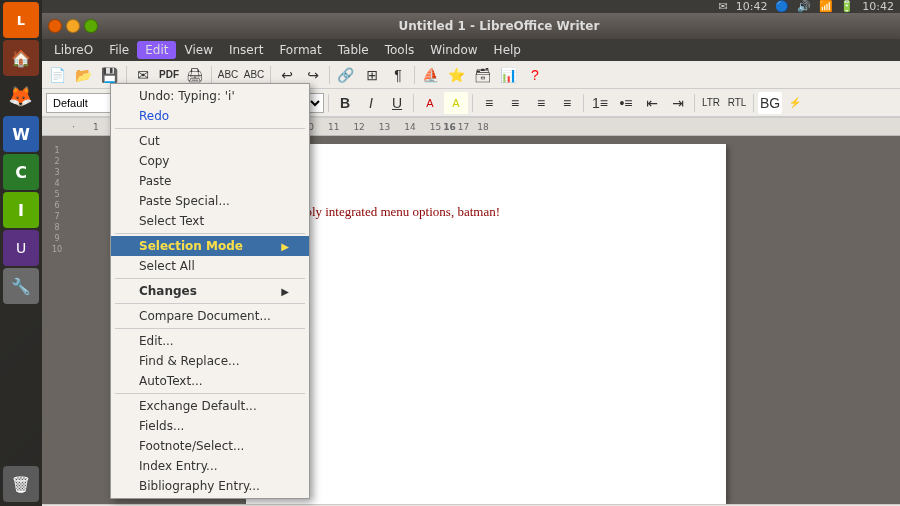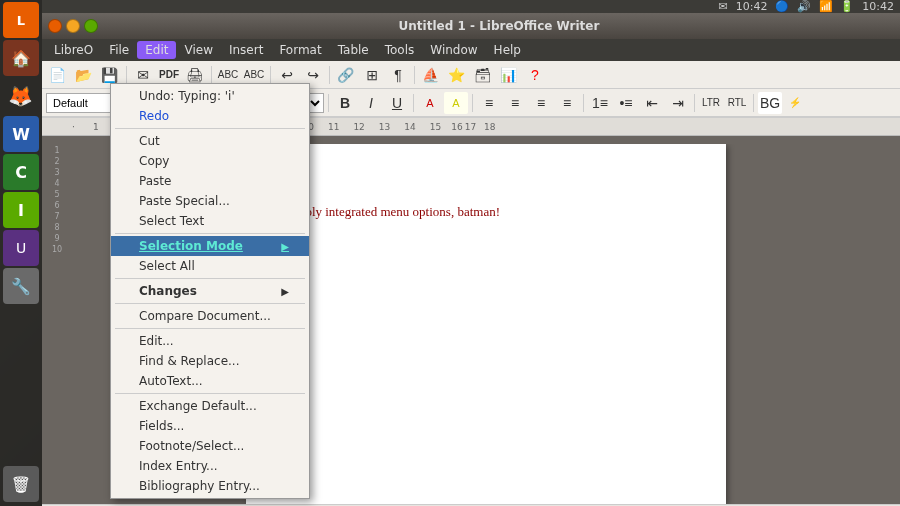--- a/index.html
+++ b/index.html
@@ -140,21 +140,21 @@
     }
     .dm-item {
       padding: 3px 20px 3px 28px; cursor: pointer; color: #333;
       display: flex; align-items: center; justify-content: space-between;
       white-space: nowrap; position: relative;
     }
     .dm-item.disabled { color: #1d4ed8; cursor: default; }
     .dm-item.bold-item { font-weight: bold; }
     .dm-separator { height: 1px; background: #ccc; margin: 2px 4px; }
     .dm-arrow { font-size: 10px; }
-    .dm-item.highlighted { background: #3a6ea5; color: #5eead4; text-decoration: underline; }
+    .dm-item.highlighted { background: #3a6ea5; color: #fde047; }
 
     
     .menubar-wrapper { position: relative; }
     .edit-menu-container { position: absolute; top: 22px; left: 68px; z-index: 200; }
   </style>
 </head>
 <body>
 
 <div class="desktop-bg"></div>
 
@@ -360,21 +360,21 @@
         <span style="margin-left:18px;">6</span>
         <span style="margin-left:18px;">7</span>
         <span style="margin-left:18px;">8</span>
         <span style="margin-left:18px;">9</span>
         <span style="margin-left:14px;">10</span>
         <span style="margin-left:14px;">11</span>
         <span style="margin-left:14px;">12</span>
         <span style="margin-left:14px;">13</span>
         <span style="margin-left:14px;">14</span>
         <span style="margin-left:14px;">15</span>
-        <span style="margin-left:10px;">16</span>
+        <span style="margin-left:2px;font-weight:bold;">16</span>
         <span style="margin-left:2px;">17</span>
         <span style="margin-left:8px;">18</span>
       </div>
     </div>
 
     <div class="doc-area">
 
       <div class="doc-left-bar" style="display:flex;flex-direction:column;align-items:center;padding-top:2px;font-size:8px;color:#aaa;gap:2px;">
         <span>1</span>
         <span>2</span>

